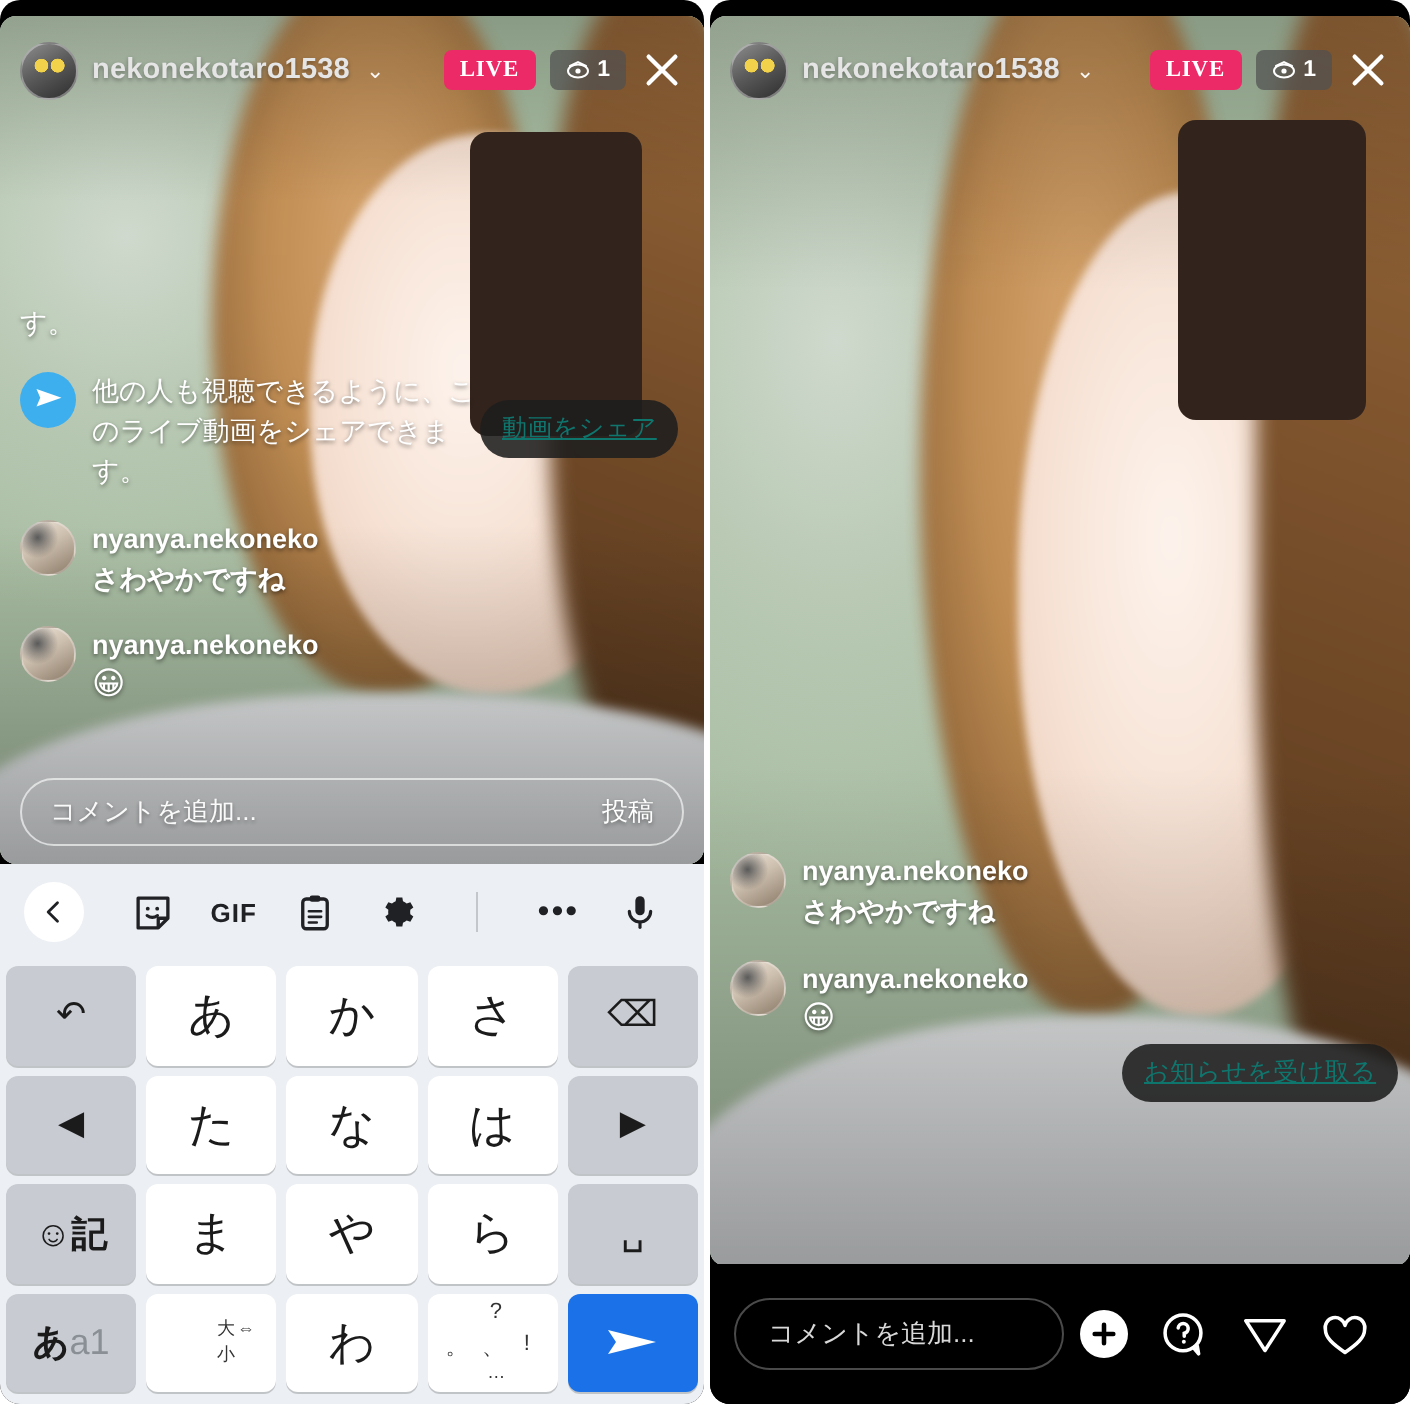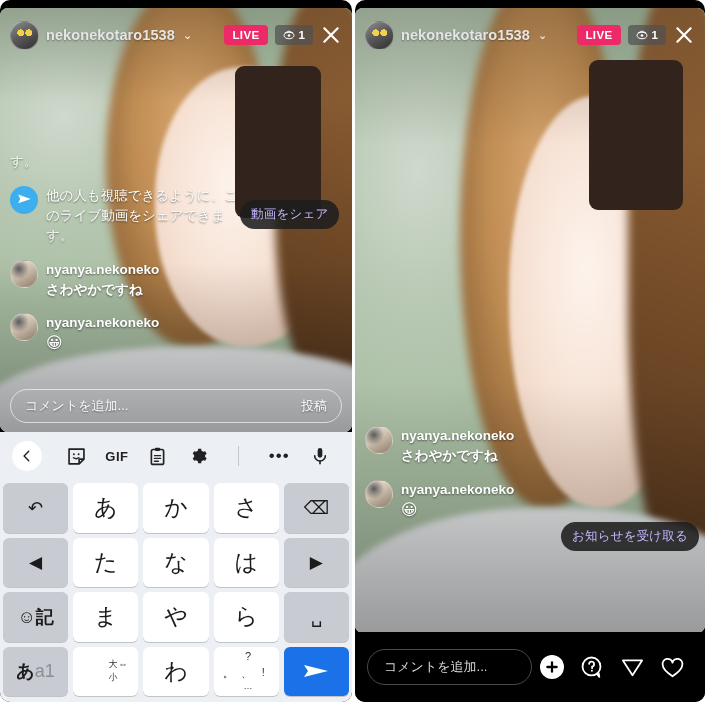--- a/index.html
+++ b/index.html
@@ -62,44 +62,45 @@
   }
 
   
   .spotlight {
     position:absolute; background:#32241c; border-radius:9px;
   }
   .spot-left  { left:235px; top:66px;  width:86px;  height:152px; }
 
   
   .tooltip {
-    position:absolute; background:rgba(30,30,30,.88); color:#c4b5fd;
+    position:absolute; background:rgba(30,30,30,.88); color:#0f766e;
     border-radius:18px; padding:6px 11px; font-size:12.5px; white-space:nowrap;
     letter-spacing:.2px;
+    text-decoration:underline;
   }
   .tip-share  { left:240px; top:200px; }
 
   
   .hdr { position:absolute; left:0; right:0; top:8px; height:54px;
          display:flex; align-items:center; padding:0 10px; gap:7px; }
   .avatar {
     width:29px; height:29px; border-radius:50%; flex:0 0 auto;
     background:
       radial-gradient(circle at 36% 40%, #f2d24a 0%, #f2d24a 14%, transparent 15%),
       radial-gradient(circle at 66% 40%, #f2d24a 0%, #f2d24a 14%, transparent 15%),
       linear-gradient(150deg,#8e8e8e 0%,#5c5c5c 45%,#2e2e2e 100%);
     border:1px solid rgba(255,255,255,.35);
   }
   .uname { color:#e5e5e5; font-size:14.5px; font-weight:700; letter-spacing:.1px;
            text-shadow:0 1px 2px rgba(0,0,0,.35); }
   .chev { color:#fff; font-size:11px; margin-left:1px; opacity:.95; }
   .spacer { flex:1 1 auto; }
   .live-badge {
     background:#ed2a68; color:#fff; font-size:11.5px; font-weight:800;
-    padding:4px 8px; border-radius:4px; letter-spacing:.4px;
+    padding:4px 8px; border-radius:4px; letter-spacing:.4px;font-family:Liberation Serif, serif;
   }
   .view-badge {
     background:rgba(80,80,80,.72); color:#fff; font-size:11.5px; font-weight:600;
     padding:4px 8px; border-radius:4px; display:flex; align-items:center; gap:4px;
   }
   .close-x { color:#fff; width:22px; height:22px; display:flex; align-items:center;
              justify-content:center; }
 
   
   .stream { position:absolute; left:10px; width:230px; }

